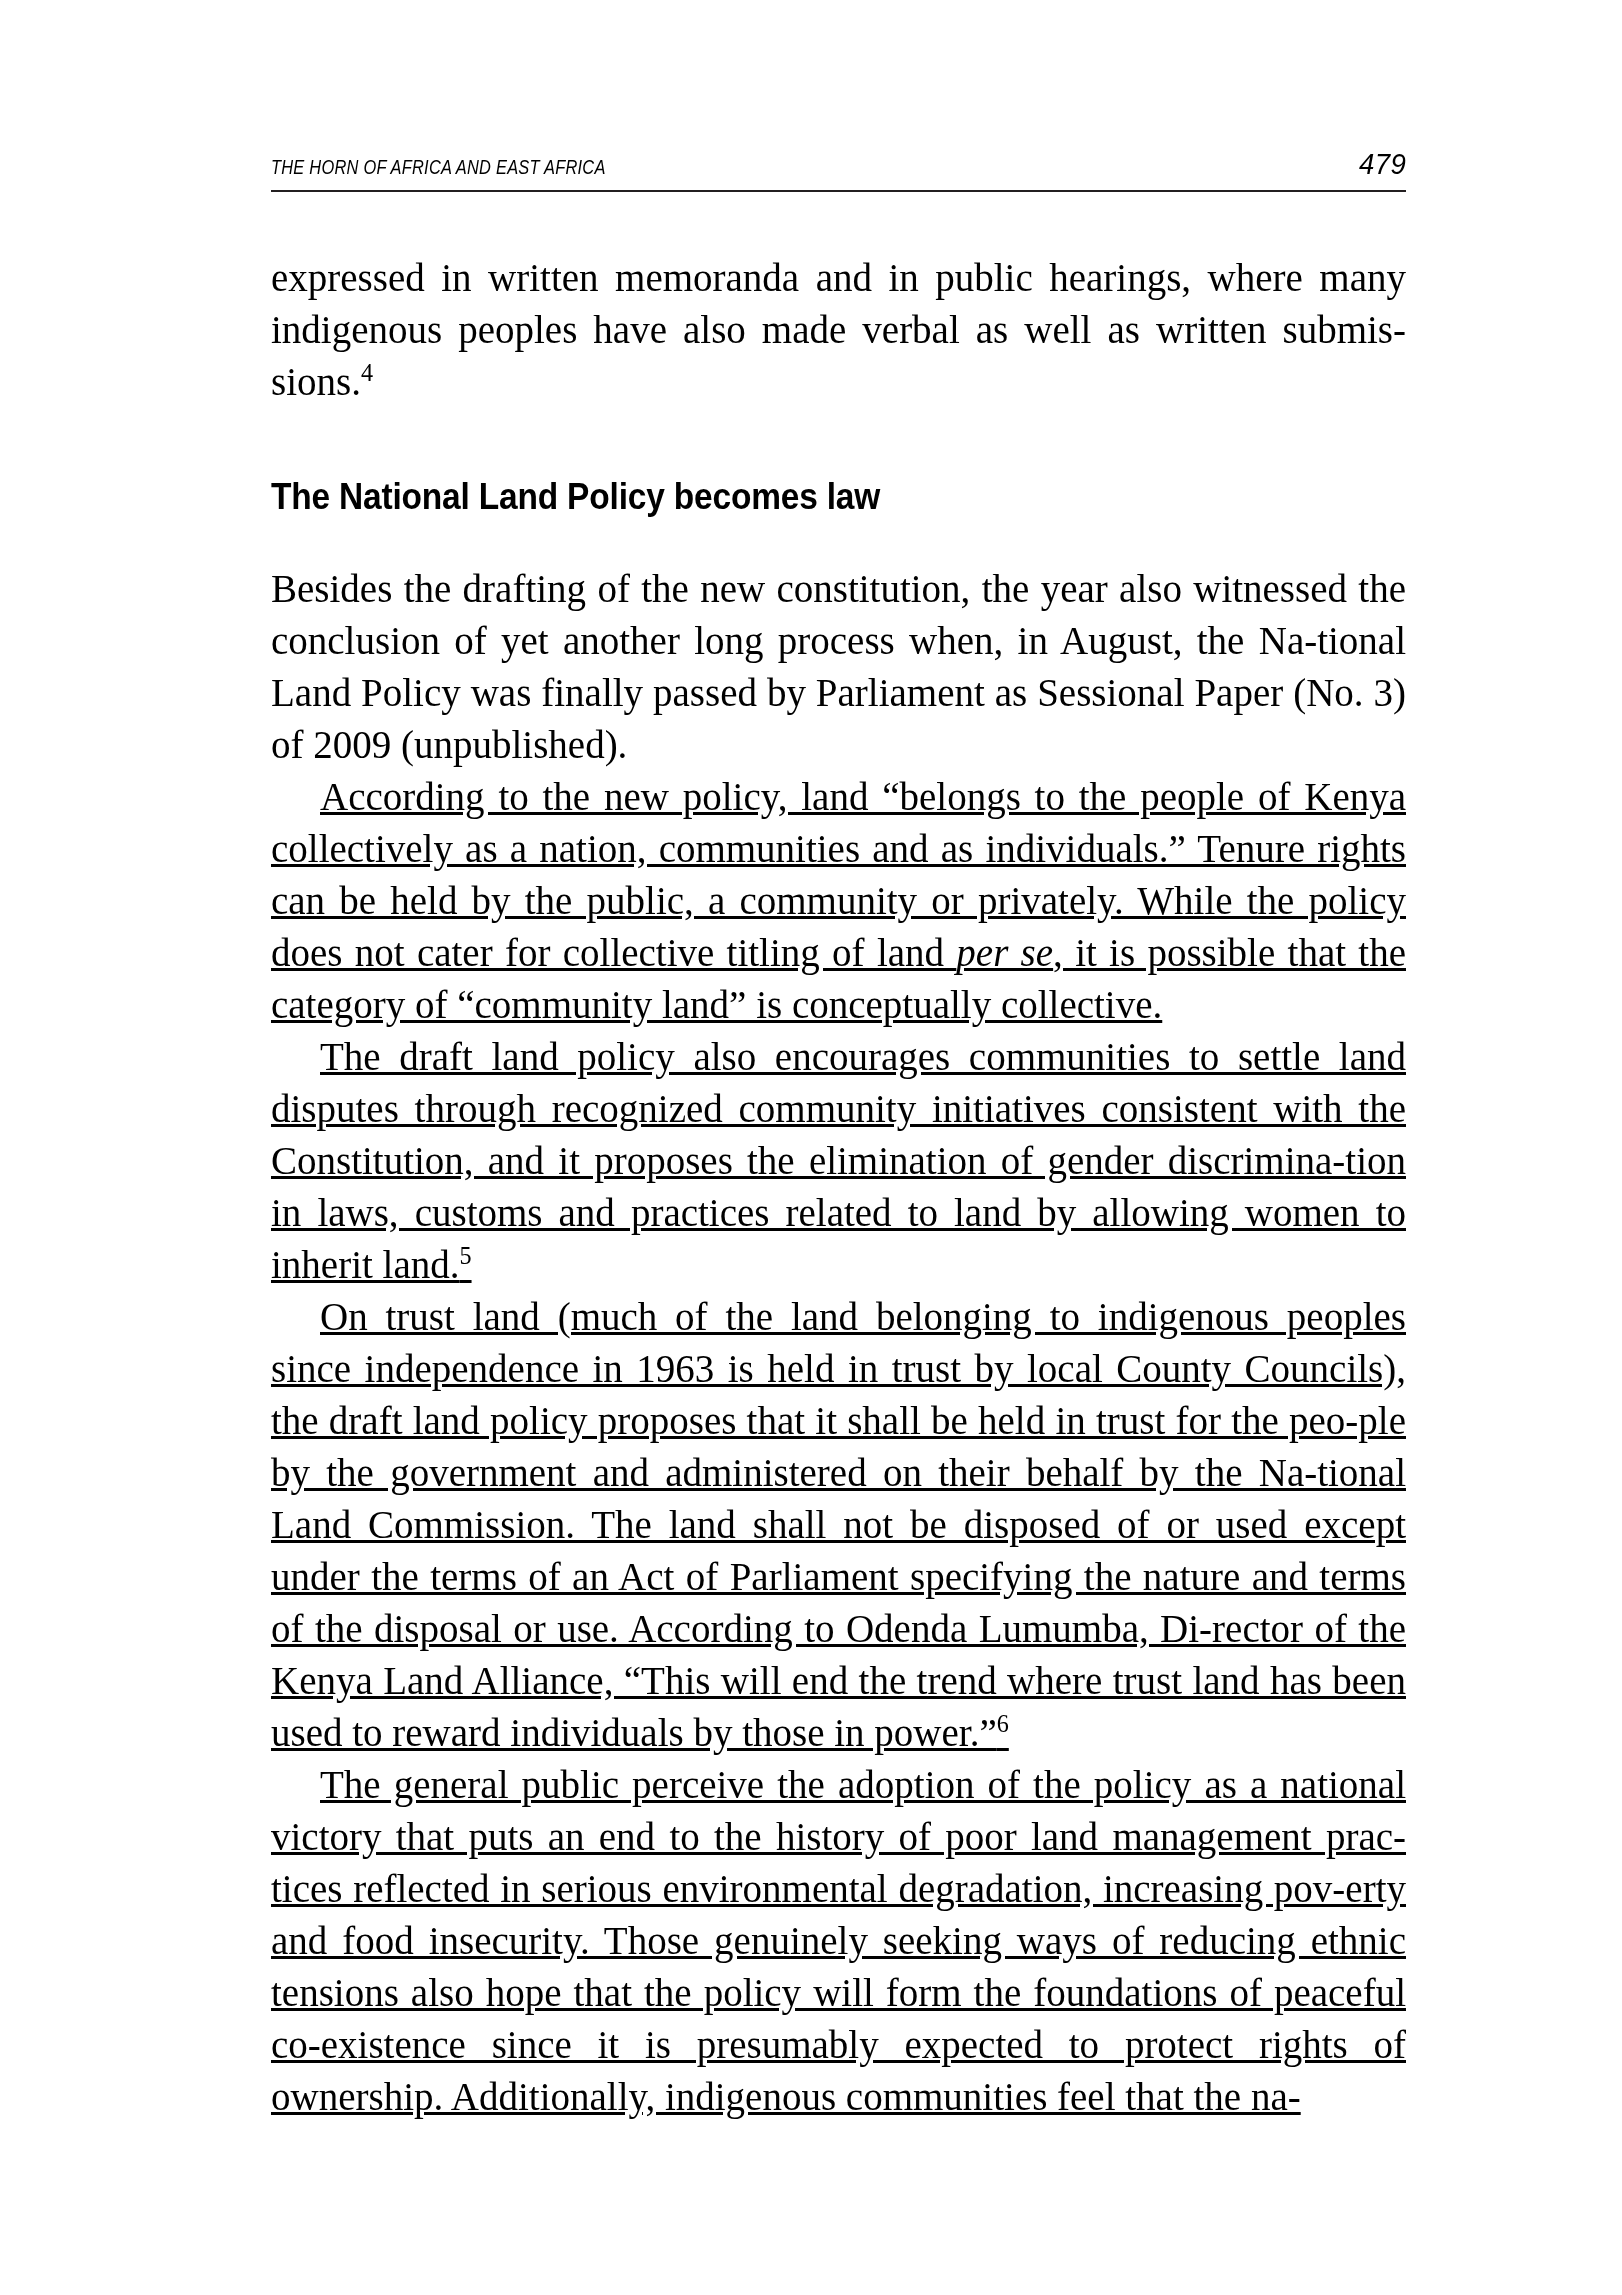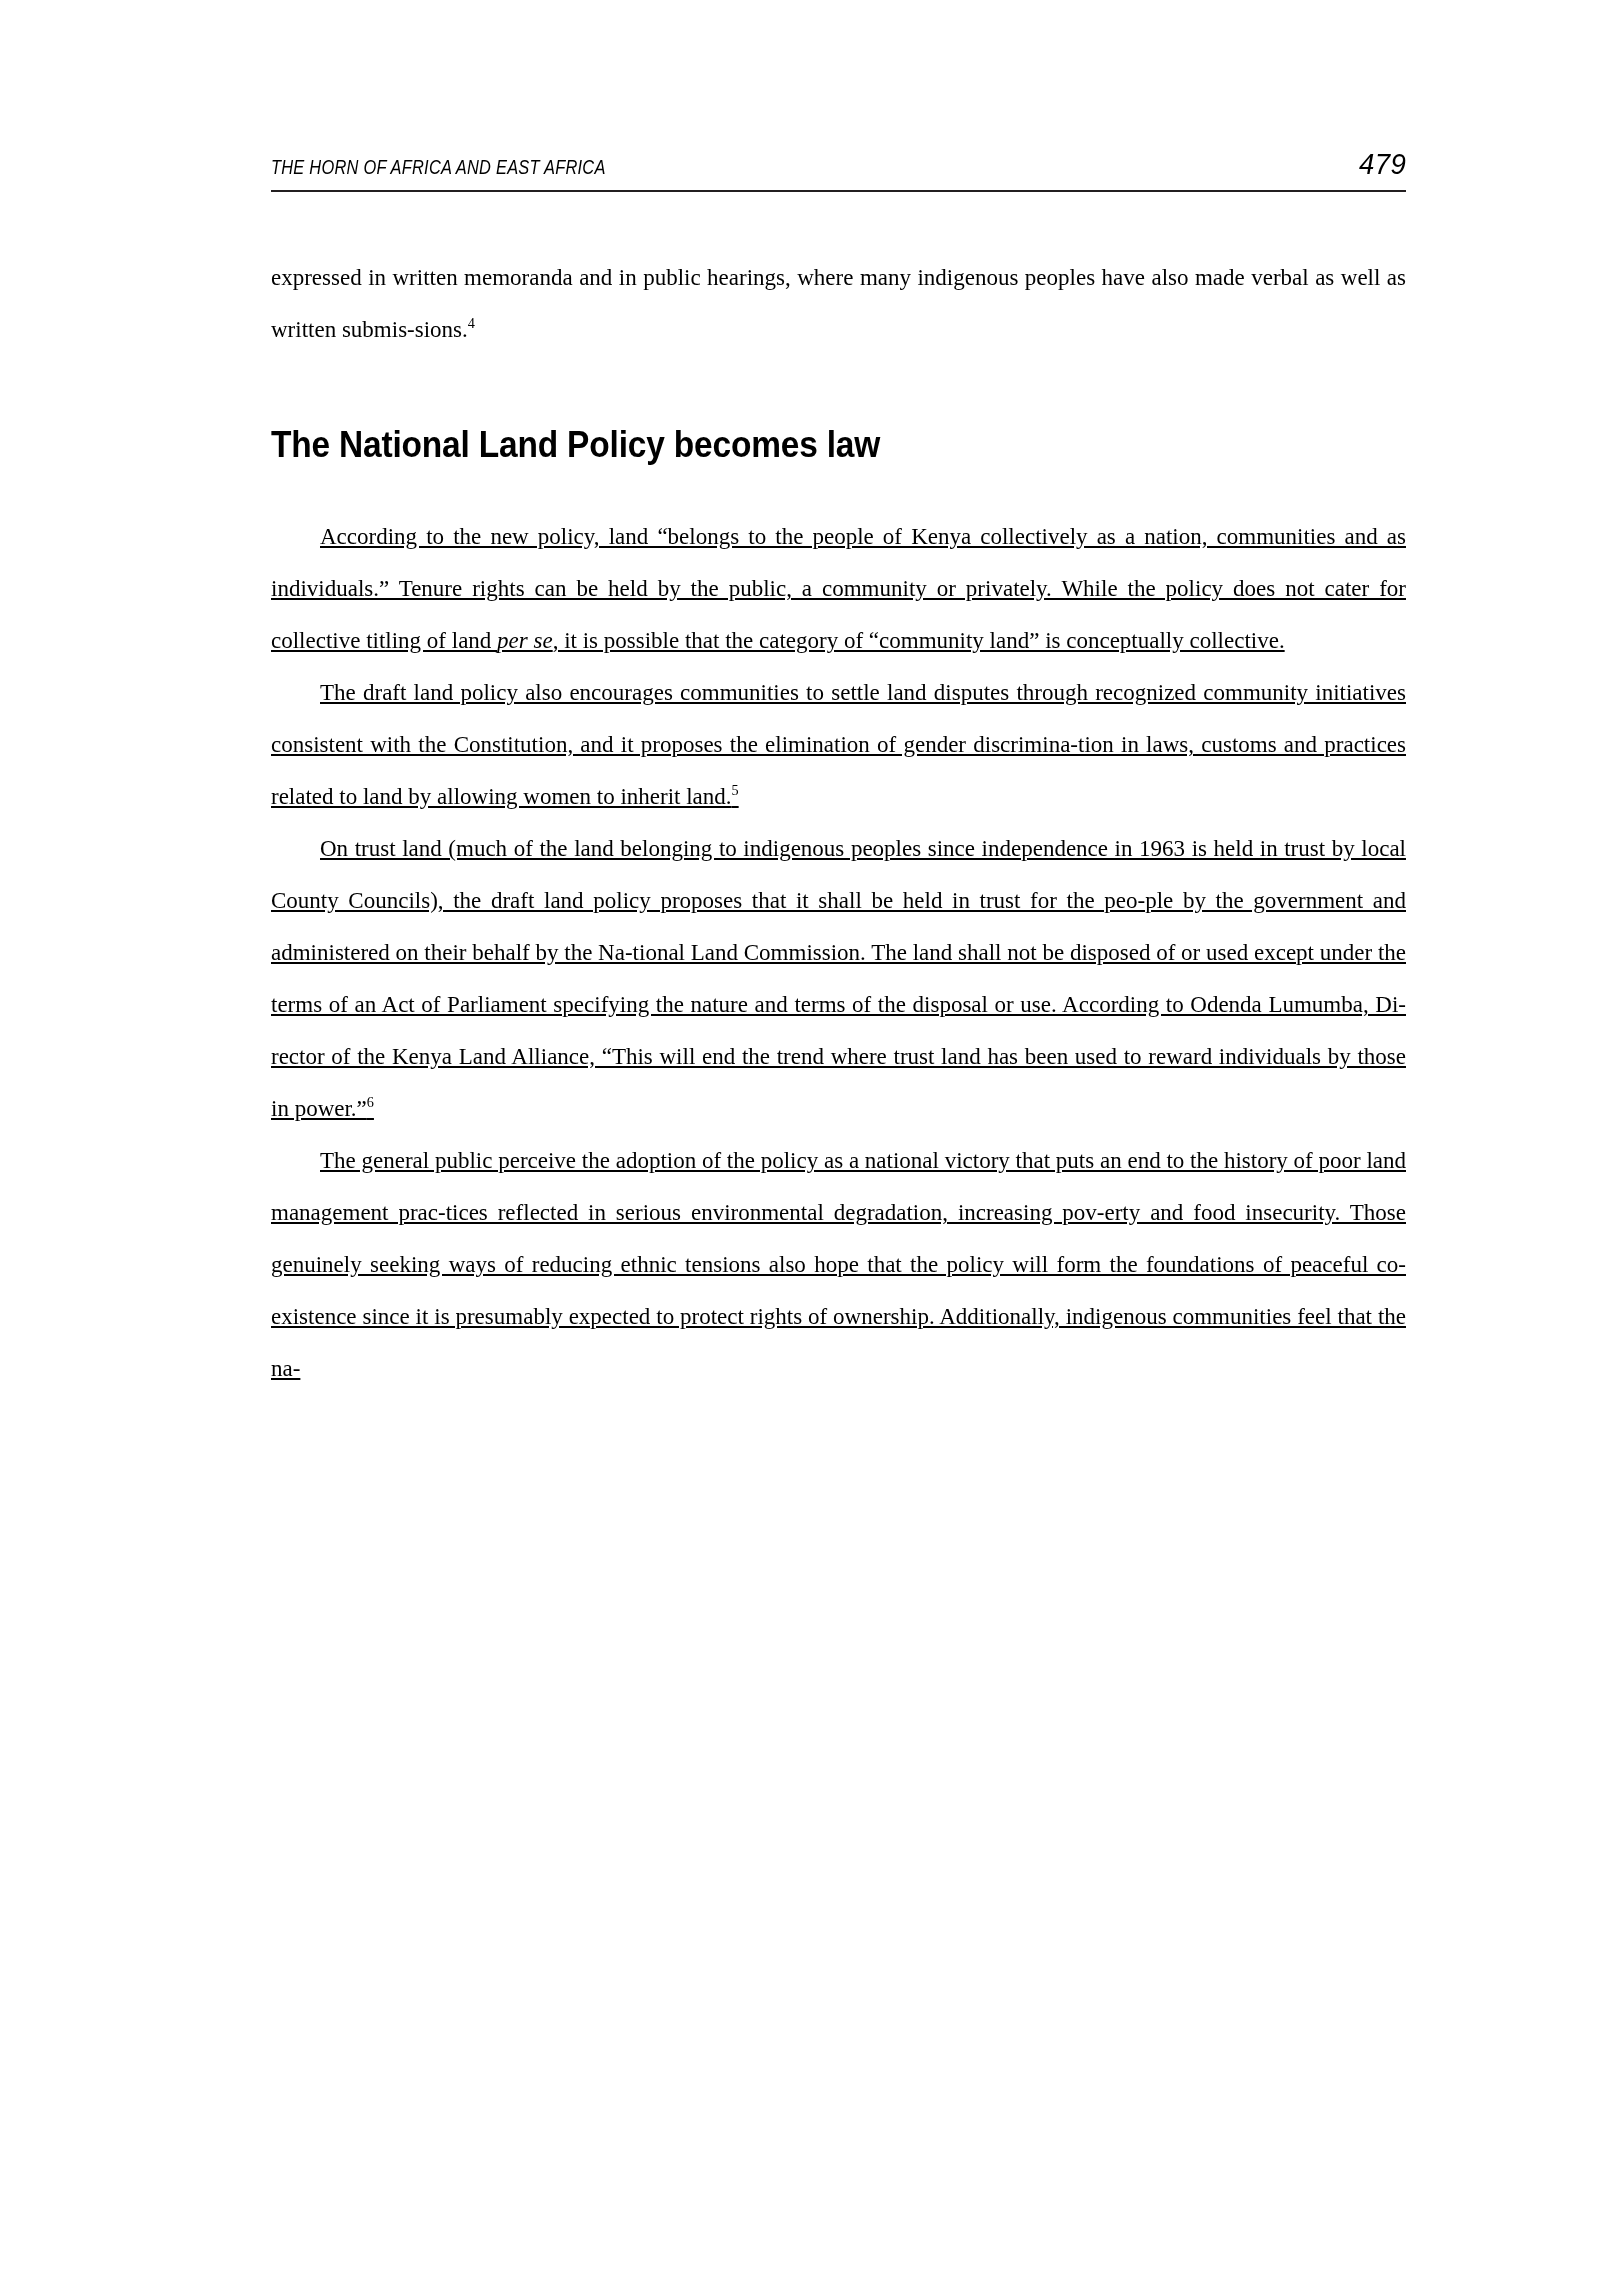--- a/index.html
+++ b/index.html
@@ -62,21 +62,21 @@
   
   .text-column {
     position: absolute;
     left: 271px;
     top: 252px;
     width: 1135px;
   }
 
   .body-par {
     font-family: "Liberation Serif", "DejaVu Serif", serif;
-    font-size: 23px;
+    font-size: 39px;
     line-height: 52px;
     color: #000000;
     text-align: justify;
     text-justify: inter-word;
     margin: 0;
     hyphens: manual;
     -webkit-hyphens: manual;
   }
 
   .body-par.indented {
@@ -126,20 +126,21 @@
   <div class="text-column">
 
     <p class="body-par"><span>expressed in written memoranda and in public hearings, where many indigenous peoples have also made verbal as well as written submis-sions.</span><sup>4</sup></p>
 
     <div class="gap-before-heading"></div>
 
     <h2 class="section-heading">The National Land Policy becomes law</h2>
 
     <div class="gap-after-heading"></div>
 
+    <p class="body-par"><span>Besides the drafting of the new constitution, the year also witnessed the conclusion of yet another long process when, in August, the Na-tional Land Policy was finally passed by Parliament as Sessional Paper (No. 3) of 2009 (unpublished).</span></p>
 
     <p class="body-par indented"><span>According to the new policy, land “belongs to the people of Kenya collectively as a nation, communities and as individuals.” Tenure rights can be held by the public, a community or privately. While the policy does not cater for collective titling of land </span><em>per se</em><span>, it is possible that the category of “community land” is conceptually collective.</span></p>
 
     <p class="body-par indented"><span>The draft land policy also encourages communities to settle land disputes through recognized community initiatives consistent with the Constitution, and it proposes the elimination of gender discrimina-tion in laws, customs and practices related to land by allowing women to inherit land.</span><sup>5</sup></p>
 
     <p class="body-par indented"><span>On trust land (much of the land belonging to indigenous peoples since independence in 1963 is held in trust by local County Councils), the draft land policy proposes that it shall be held in trust for the peo-ple by the government and administered on their behalf by the Na-tional Land Commission. The land shall not be disposed of or used except under the terms of an Act of Parliament specifying the nature and terms of the disposal or use. According to Odenda Lumumba, Di-rector of the Kenya Land Alliance, “This will end the trend where trust land has been used to reward individuals by those in power.”</span><sup>6</sup></p>
 
     <p class="body-par indented"><span>The general public perceive the adoption of the policy as a national victory that puts an end to the history of poor land management prac-tices reflected in serious environmental degradation, increasing pov-erty and food insecurity. Those genuinely seeking ways of reducing ethnic tensions also hope that the policy will form the foundations of peaceful co-existence since it is presumably expected to protect rights of ownership. Additionally, indigenous communities feel that the na-</span></p>
 
   </div>

